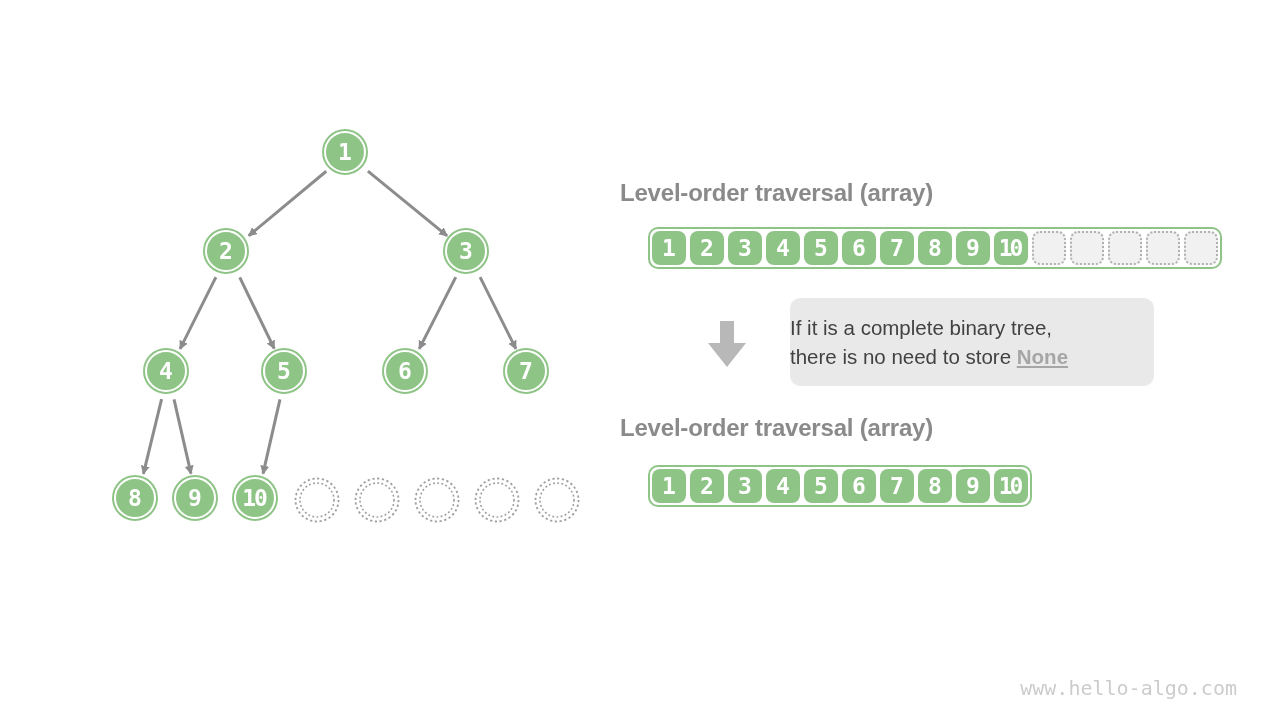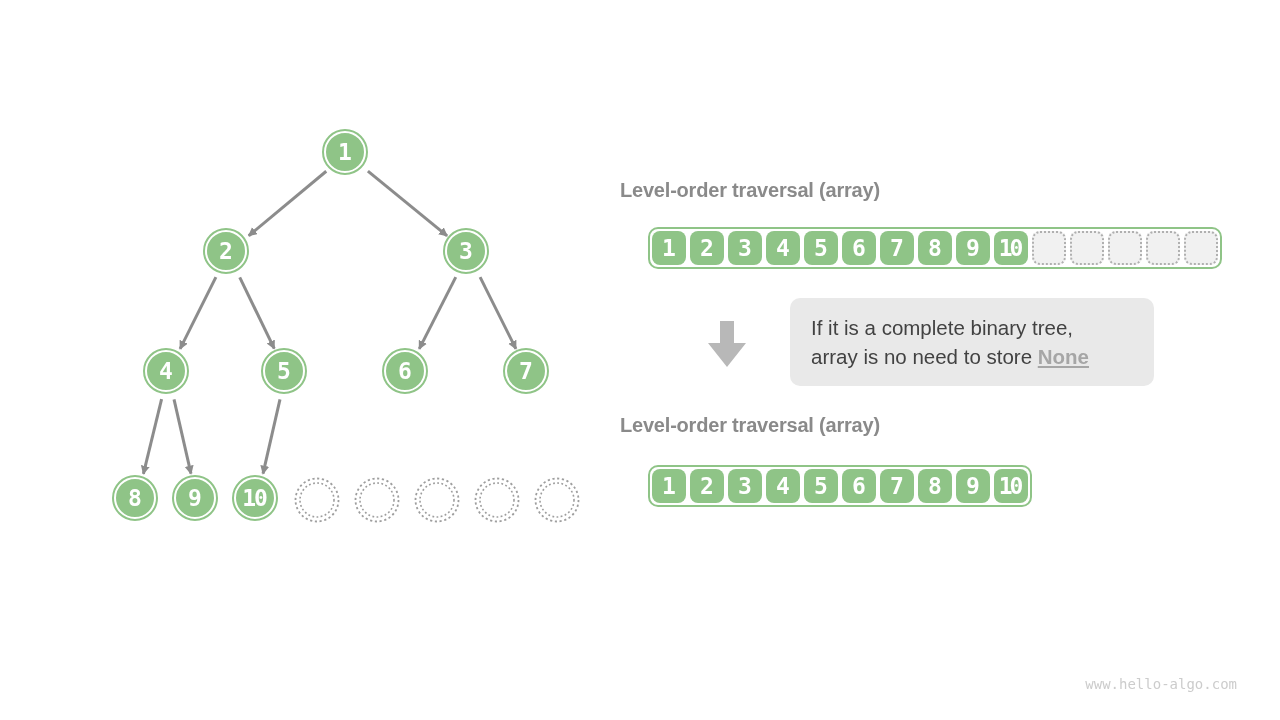--- a/index.html
+++ b/index.html
@@ -37,21 +37,21 @@
     font-weight: bold;
     font-size: 23px;
     letter-spacing: -2px;
     text-indent: -2px;
   }
 
   
   .heading {
     position: absolute;
     font-weight: bold;
-    font-size: 20px;
+    font-size: 24px;
     color: var(--heading);
     letter-spacing: -0.2px;
     white-space: nowrap;
   }
 
   
   .arr {
     position: absolute;
     display: flex;
     gap: 4px;
@@ -80,36 +80,35 @@
 
   
   .note {
     position: absolute;
     left: 790px; top: 298px;
     width: 364px; height: 88px;
     box-sizing: border-box;
     background: var(--note-bg);
     border-radius: 10px;
     display: flex; flex-direction: column; justify-content: center;
-    padding-left: 21px;
     color: var(--note-text);
     font-size: 20.5px;
     line-height: 29px;
     white-space: nowrap;
   }
   .note .hl { font-weight: bold; color: var(--note-hl); text-decoration: underline; }
 
   
   #down-arrow { position: absolute; left: 708px; top: 321px; color: var(--arrow); }
 
   .watermark {
     position: absolute;
     right: 43px; top: 676px;
     font-family: "DejaVu Sans Mono", monospace;
-    font-size: 14px;
+    font-size: 20px;
     color: var(--wm);
   }
 </style>
 </head>
 <body>
 
 <div id="canvas" style="--green: #8fc487; --edge: #8c8c8c; --empty: #9e9e9e; --heading: #8a8a8a; --note-bg: #e9e9e9; --note-text: #424242; --note-hl: #a6a6a6; --arrow: #b8b8b8; --wm: #cccccc;">
 
   <svg id="edge-svg" width="1280" height="720">
     <defs>
@@ -173,21 +172,21 @@
       <div class="cell empty"></div>
       <div class="cell empty"></div>
     </div>
 
   <svg id="down-arrow" width="38" height="46" viewBox="0 0 38 46">
     <polygon points="12,0 26,0 26,22 38,22 19,46 0,22 12,22" fill="currentColor"></polygon>
   </svg>
 
   <div class="note">
     <div>If it is a complete binary tree,</div>
-    <div><span>array is no need to store </span><span class="hl">None</span></div>
+    <div><span>there is no need to store </span><span class="hl">None</span></div>
   </div>
 
   <div class="heading" style="left:620px; top:414px;">Level-order traversal (array)</div>
   <div class="arr" style="left:648px; top:465px;" id="array-bottom">
       <div class="cell">1</div>
       <div class="cell">2</div>
       <div class="cell">3</div>
       <div class="cell">4</div>
       <div class="cell">5</div>
       <div class="cell">6</div>

